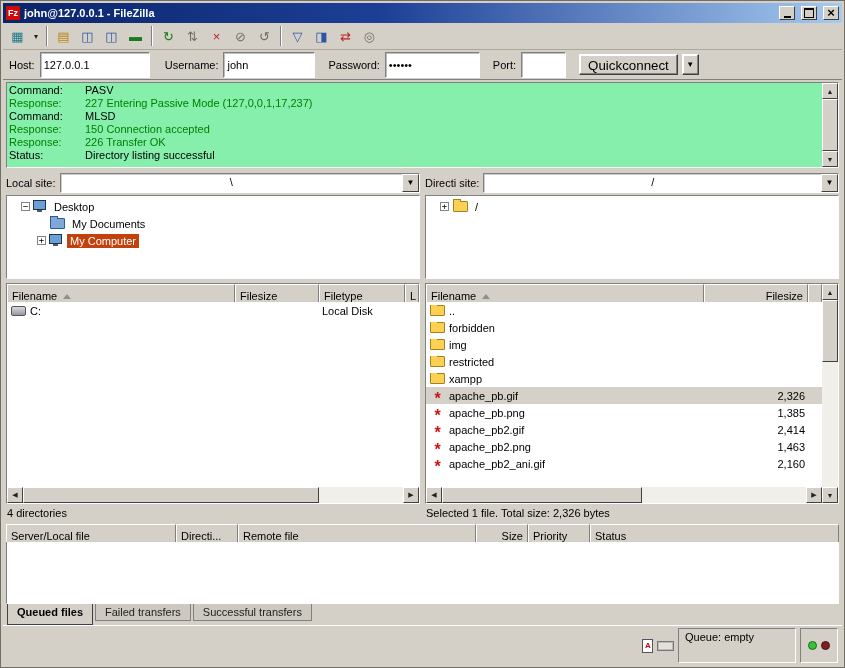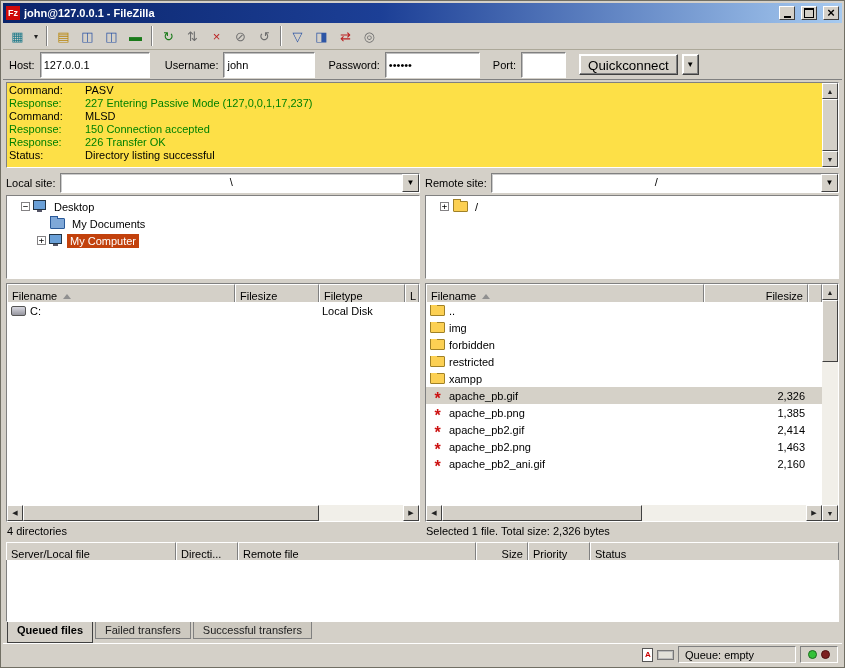--- a/index.html
+++ b/index.html
@@ -28,21 +28,21 @@
   .tool-sep { width:2px; height:20px; border-left:1px solid #808080; border-right:1px solid #fff; margin:0 3px; }
   .c-teal{color:#1e7a8a}.c-amber{color:#b8860b}.c-blue{color:#2d55a5}.c-green{color:#1a7a1a}.c-red{color:#bb2222}.c-gray{color:#6e6e6e}.c-dark{color:#222}
 
   
   .quickbar { flex:0 0 30px; display:flex; align-items:center; gap:5px; padding:0 6px; border-bottom:1px solid #808080; }
   input.qc { height:19px; border:1px solid #808080; border-bottom-color:#fff; border-right-color:#fff; box-shadow:inset 1px 1px 0 rgba(0,0,0,.25); background:#fff; font:11px "Liberation Sans",sans-serif; padding:12px 3px; }
   .qc-btn { height:21px; padding:3px 8px; background:#d4d0c8; border:1px solid; border-color:#fff #404040 #404040 #fff; box-shadow:inset -1px -1px 0 #808080, inset 1px 1px 0 #fff; }
   .qc-dd { width:17px; height:21px; background:#d4d0c8; border:1px solid; border-color:#fff #404040 #404040 #fff; box-shadow:inset -1px -1px 0 #808080, inset 1px 1px 0 #fff; display:flex; align-items:center; justify-content:center; font-size:8px; margin-left:-1px; }
 
   
-  .logpane { flex:0 0 86px; background:#fde047; border:1px solid; border-color:#808080 #fff #fff #808080; margin:2px 3px; display:flex; overflow:hidden; }
+  .logpane { flex:0 0 86px; background:#86efac; border:1px solid; border-color:#808080 #fff #fff #808080; margin:2px 3px; display:flex; overflow:hidden; }
   .log-lines { flex:1; padding:1px 2px; overflow:hidden; }
   .log-line { display:flex; height:13px; line-height:13px; white-space:nowrap; }
   .log-type { flex:0 0 76px; }
   .resp { color:#008000; }
 
   
   .vscroll { flex:0 0 16px; background:#f1efe9; display:flex; flex-direction:column; }
   .hscroll { flex:0 0 16px; background:#f1efe9; display:flex; }
   .sb-btn { flex:0 0 16px; width:16px; height:16px; background:#d4d0c8; border:1px solid; border-color:#fff #404040 #404040 #fff; display:flex; align-items:center; justify-content:center; font-size:7px; color:#222; }
   .sb-up::before{content:"▲";} .sb-down::before{content:"▼";} .sb-left::before{content:"◀";} .sb-right::before{content:"▶";}
@@ -99,21 +99,21 @@
   .queue-body { height:62px; background:#fff; border:1px solid; border-color:#808080 #fff #fff #808080; border-top:none; }
   .tabs-row { flex:0 0 21px; display:flex; align-items:flex-start; padding:0 4px; gap:2px; }
   .tab { padding:2px 9px; background:#cdc9c0; border:1px solid #808080; border-top:none; color:#222; height:17px; white-space:nowrap; }
   .tab.active { font-weight:bold; background:#d4d0c8; color:#000; height:21px; border-color:#404040; border-top:none; }
 
   
   .statusbar { flex:0 0 22px; display:flex; align-items:center; justify-content:flex-end; gap:4px; padding:2px 4px 2px; border-top:1px solid #fff; }
   .doc-icon { width:11px; height:14px; background:#fff; border:1px solid #555; position:relative; }
   .doc-icon::after { content:"A"; position:absolute; left:2px; top:1px; font-size:8px; color:#c00; font-weight:bold; }
   .kb-icon { width:17px; height:10px; background:#e2e0d8; border:1px solid #777; box-shadow:inset 0 0 0 1px #bbb; }
-  .sb-panel { height:17px; border:1px solid; border-color:#808080 #fff #fff #808080; padding:2px 6px; white-space:nowrap; }
+  .sb-panel { height:35px; border:1px solid; border-color:#808080 #fff #fff #808080; padding:2px 6px; white-space:nowrap; }
   .queue-panel { width:118px; }
   .led-panel { display:flex; gap:4px; align-items:center; justify-content:center; width:38px; }
   .led { width:9px; height:9px; border-radius:50%; }
   .led-green { background:#35c13a; border:1px solid #1c6b1e; }
   .led-red { background:#7c2020; border:1px solid #4d0f0f; }
 </style>
 </head>
 <body>
 
 <div class="window">
@@ -294,21 +294,21 @@
               </div>
             <span class="sb-btn sb-right"></span>
           </div>
         </div>
       </div>
       <div class="status-line">4 directories</div>
     </div>
 
     <div class="pane">
       <div class="combo-row">
-        <span>Remote site:</span>
+        <span>Directi site:</span>
         <div class="combo">
           <span class="combo-value">/</span>
           <span class="combo-btn">
               <span class="caret"></span>
             </span>
         </div>
       </div>
       <div class="treebox">
         <div class="tree-item">
           <span class="expbox plus"></span>
@@ -332,28 +332,28 @@
             <div class="frow">
               <span class="fcell" style="width:278px">
                   <span class="icon-folder"></span>
                   <span>..</span>
                 </span>
               <span class="fcell size-cell" style="width:104px"></span>
             </div>
             <div class="frow">
               <span class="fcell" style="width:278px">
                   <span class="icon-folder"></span>
+                  <span>forbidden</span>
+                </span>
+              <span class="fcell size-cell" style="width:104px"></span>
+            </div>
+            <div class="frow">
+              <span class="fcell" style="width:278px">
+                  <span class="icon-folder"></span>
                   <span>img</span>
-                </span>
-              <span class="fcell size-cell" style="width:104px"></span>
-            </div>
-            <div class="frow">
-              <span class="fcell" style="width:278px">
-                  <span class="icon-folder"></span>
-                  <span>forbidden</span>
                 </span>
               <span class="fcell size-cell" style="width:104px"></span>
             </div>
             <div class="frow">
               <span class="fcell" style="width:278px">
                   <span class="icon-folder"></span>
                   <span>restricted</span>
                 </span>
               <span class="fcell size-cell" style="width:104px"></span>
             </div>

